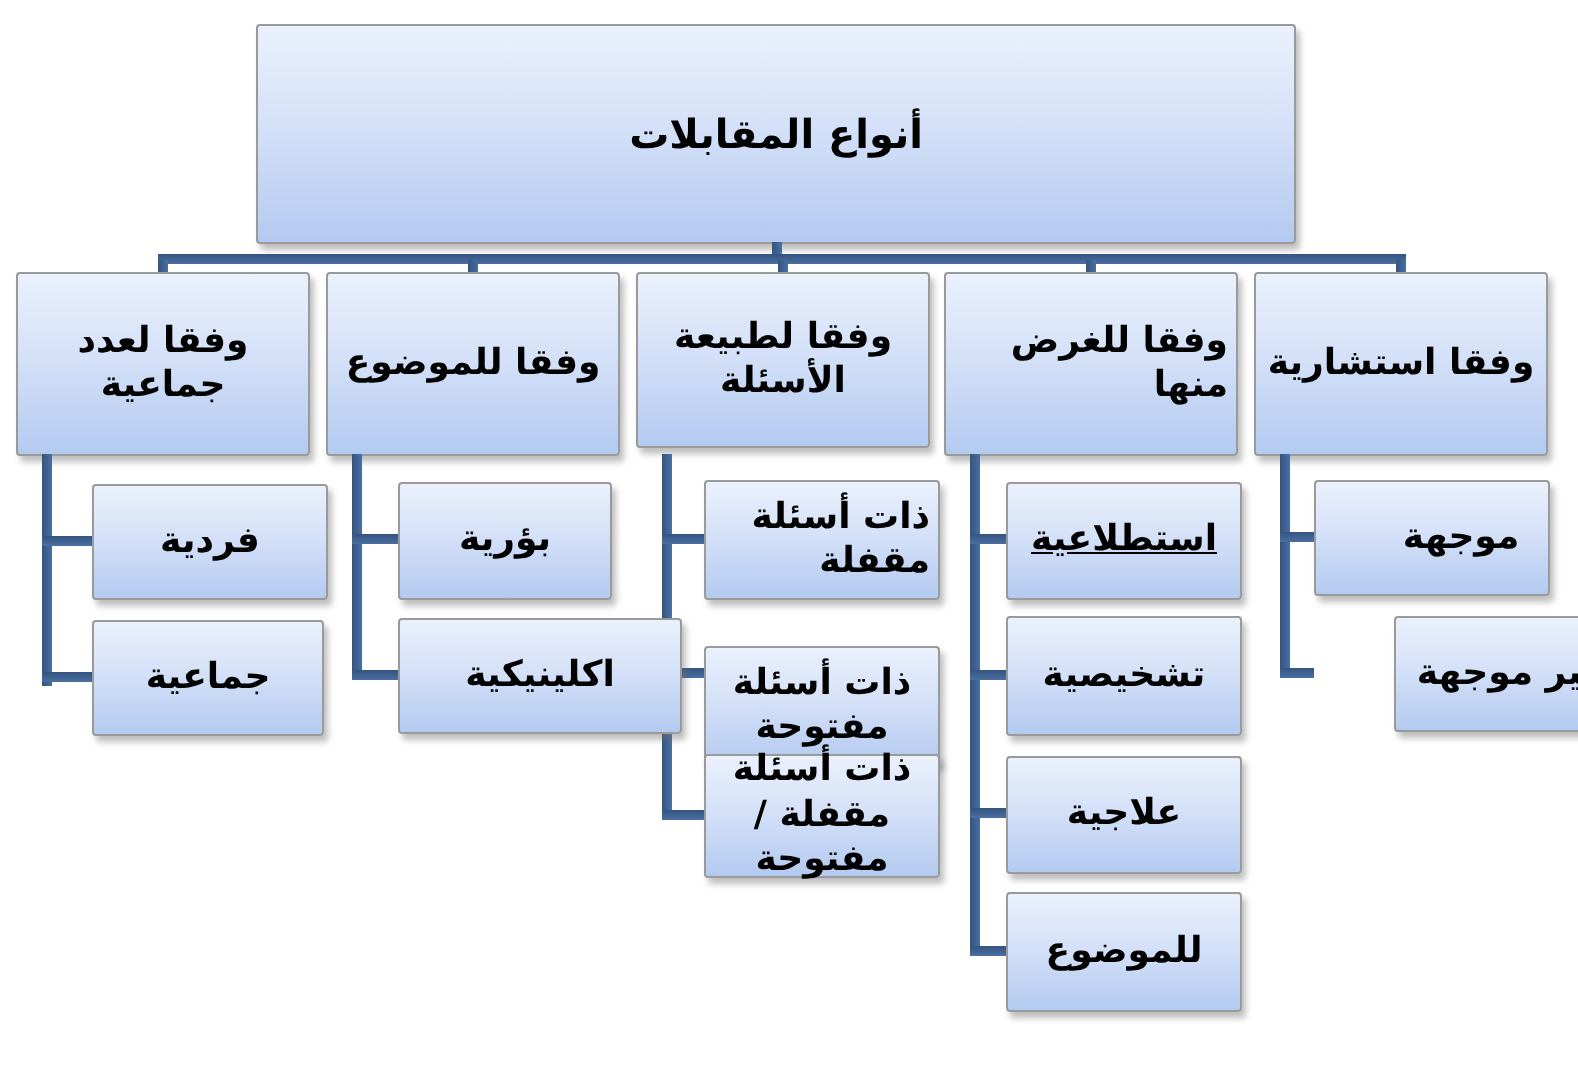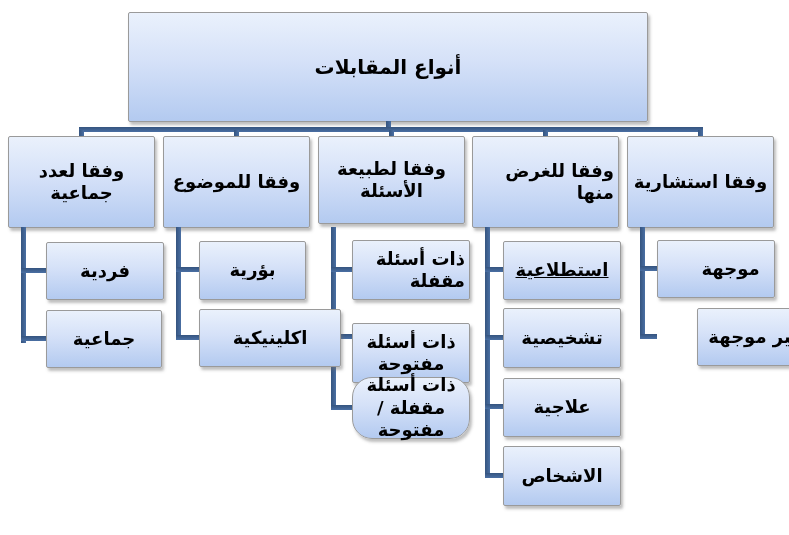--- a/index.html
+++ b/index.html
@@ -67,28 +67,28 @@
   <div class="conn conn-h" style="left:640px;top:334px;width:17px;height:5px;"></div>
   <div class="node leaf-node" style="left:657px;top:308px;width:118px;height:58px;margin-left:40px;">غير موجهة</div>
 
   <div class="conn conn-h" style="left:485px;top:267px;width:18px;height:5px;"></div>
   <div class="node leaf-node" style="left:503px;top:241px;width:118px;height:59px;text-decoration:underline;">استطلاعية</div>
   <div class="conn conn-h" style="left:485px;top:335px;width:18px;height:5px;"></div>
   <div class="node leaf-node" style="left:503px;top:308px;width:118px;height:60px;">تشخيصية</div>
   <div class="conn conn-h" style="left:485px;top:404px;width:18px;height:5px;"></div>
   <div class="node leaf-node" style="left:503px;top:378px;width:118px;height:59px;">علاجية</div>
   <div class="conn conn-h" style="left:485px;top:473px;width:18px;height:5px;"></div>
-  <div class="node leaf-node" style="left:503px;top:446px;width:118px;height:60px;">الاشخاص</div>
+  <div class="node leaf-node" style="left:503px;top:446px;width:118px;height:60px;">للموضوع</div>
 
   <div class="conn conn-h" style="left:331px;top:267px;width:21px;height:5px;"></div>
   <div class="node leaf-node" style="left:352px;top:240px;width:118px;height:60px;text-align:right;">ذات أسئلة مقفلة</div>
   <div class="conn conn-h" style="left:331px;top:334px;width:21px;height:5px;"></div>
   <div class="node leaf-node" style="left:352px;top:307px;width:118px;height:60px;margin-top:16px;">ذات أسئلة مفتوحة</div>
   <div class="conn conn-h" style="left:331px;top:405px;width:21px;height:5px;"></div>
-  <div class="node leaf-node" style="left:352px;top:377px;width:118px;height:62px;border-radius:20px;">ذات أسئلة مقفلة /مفتوحة</div>
+  <div class="node leaf-node" style="left:352px;top:377px;width:118px;height:62px;">ذات أسئلة مقفلة /مفتوحة</div>
 
   <div class="conn conn-h" style="left:176px;top:267px;width:23px;height:5px;"></div>
   <div class="node leaf-node" style="left:199px;top:241px;width:107px;height:59px;">بؤرية</div>
   <div class="conn conn-h" style="left:176px;top:335px;width:23px;height:5px;"></div>
   <div class="node leaf-node" style="left:199px;top:309px;width:142px;height:58px;">اكلينيكية</div>
 
   <div class="conn conn-h" style="left:21px;top:268px;width:25px;height:5px;"></div>
   <div class="node leaf-node" style="left:46px;top:242px;width:118px;height:58px;">فردية</div>
   <div class="conn conn-h" style="left:21px;top:336px;width:25px;height:5px;"></div>
   <div class="node leaf-node" style="left:46px;top:310px;width:116px;height:58px;">جماعية</div>

